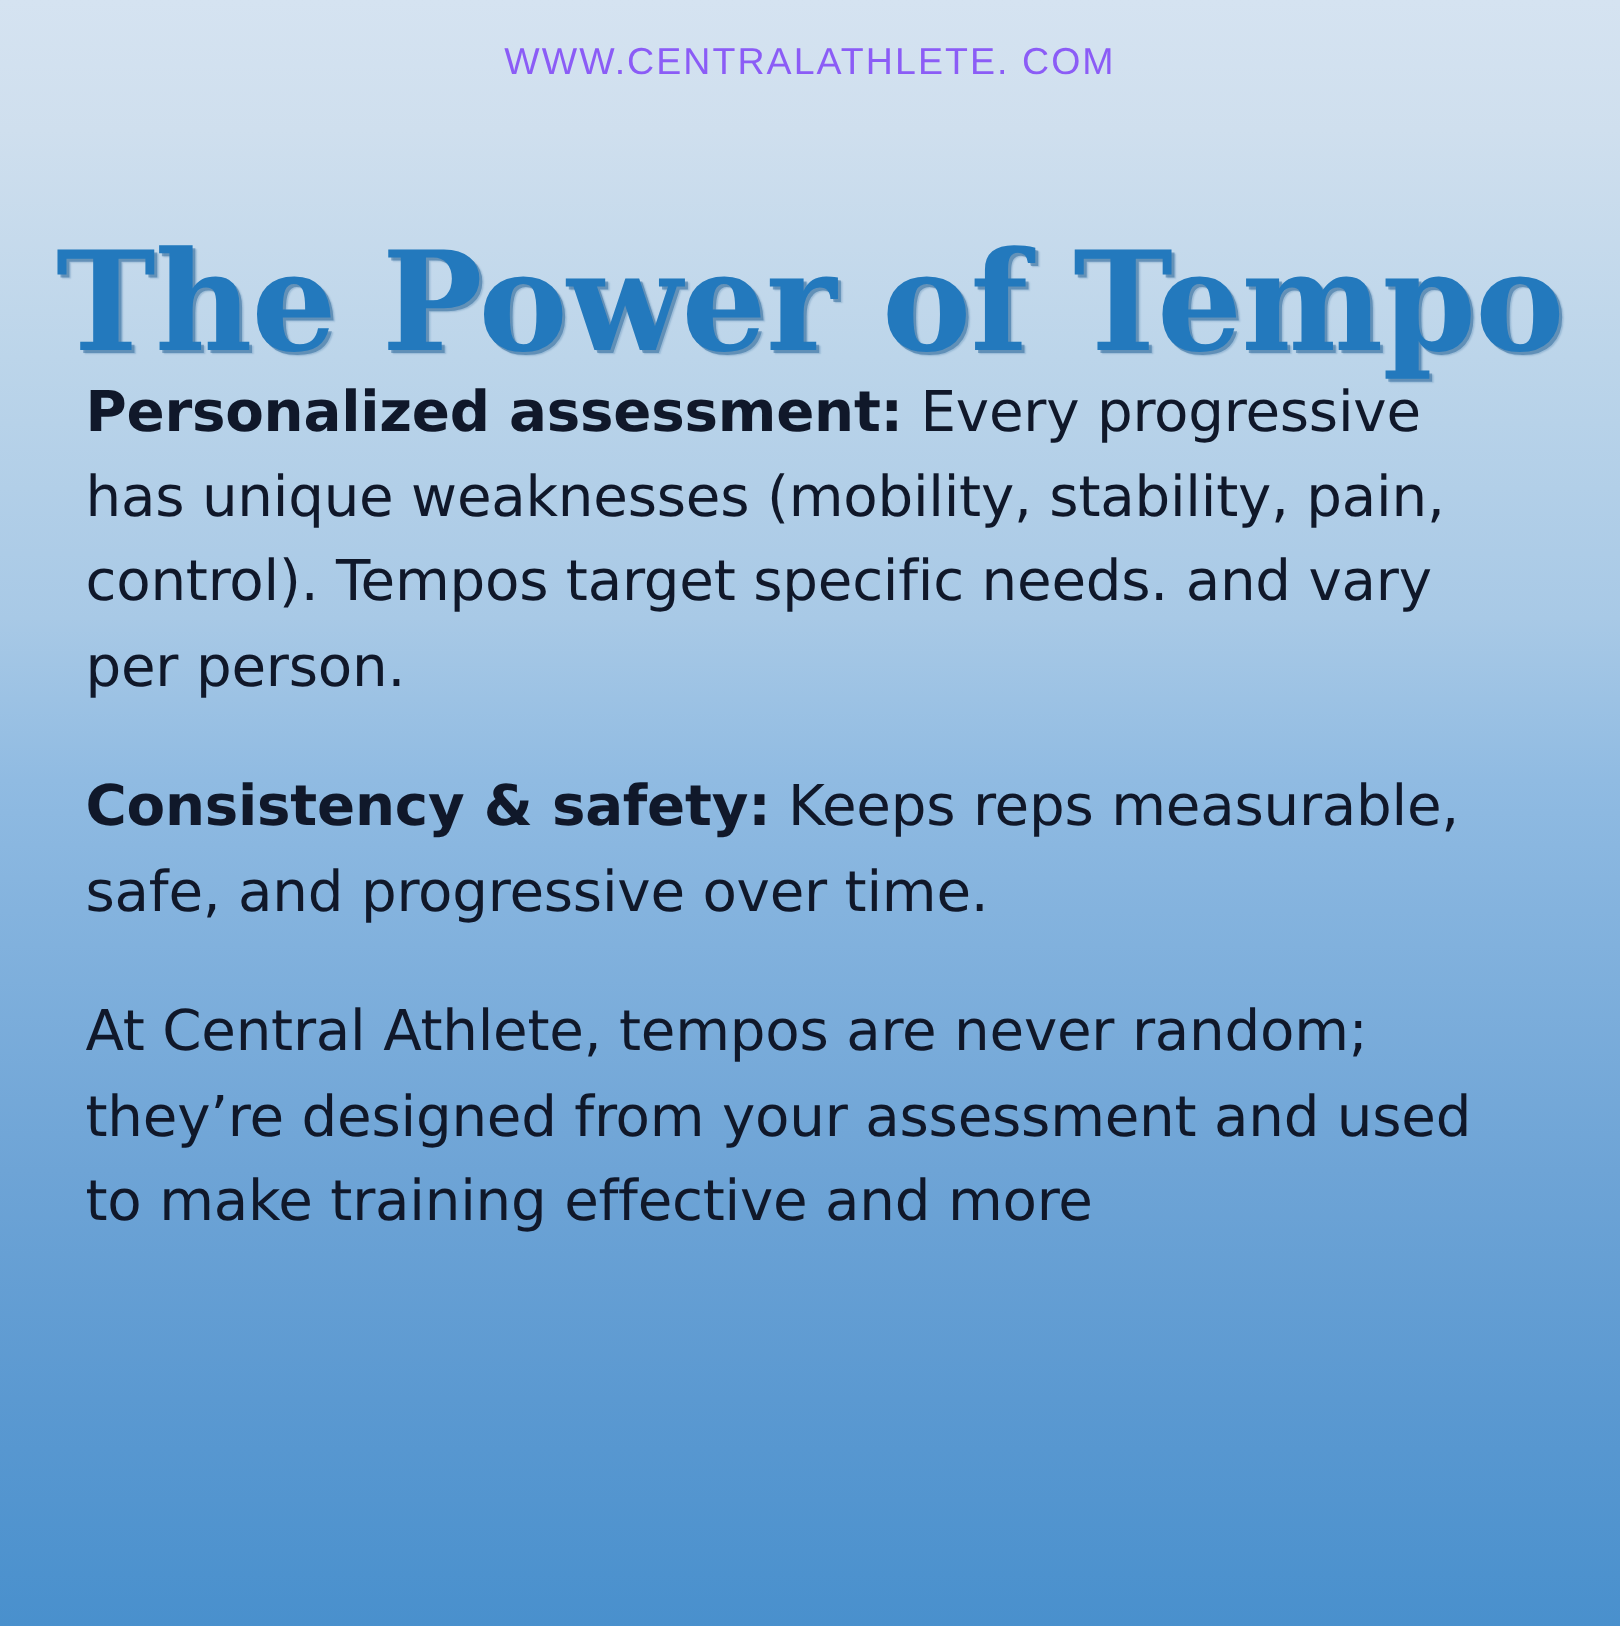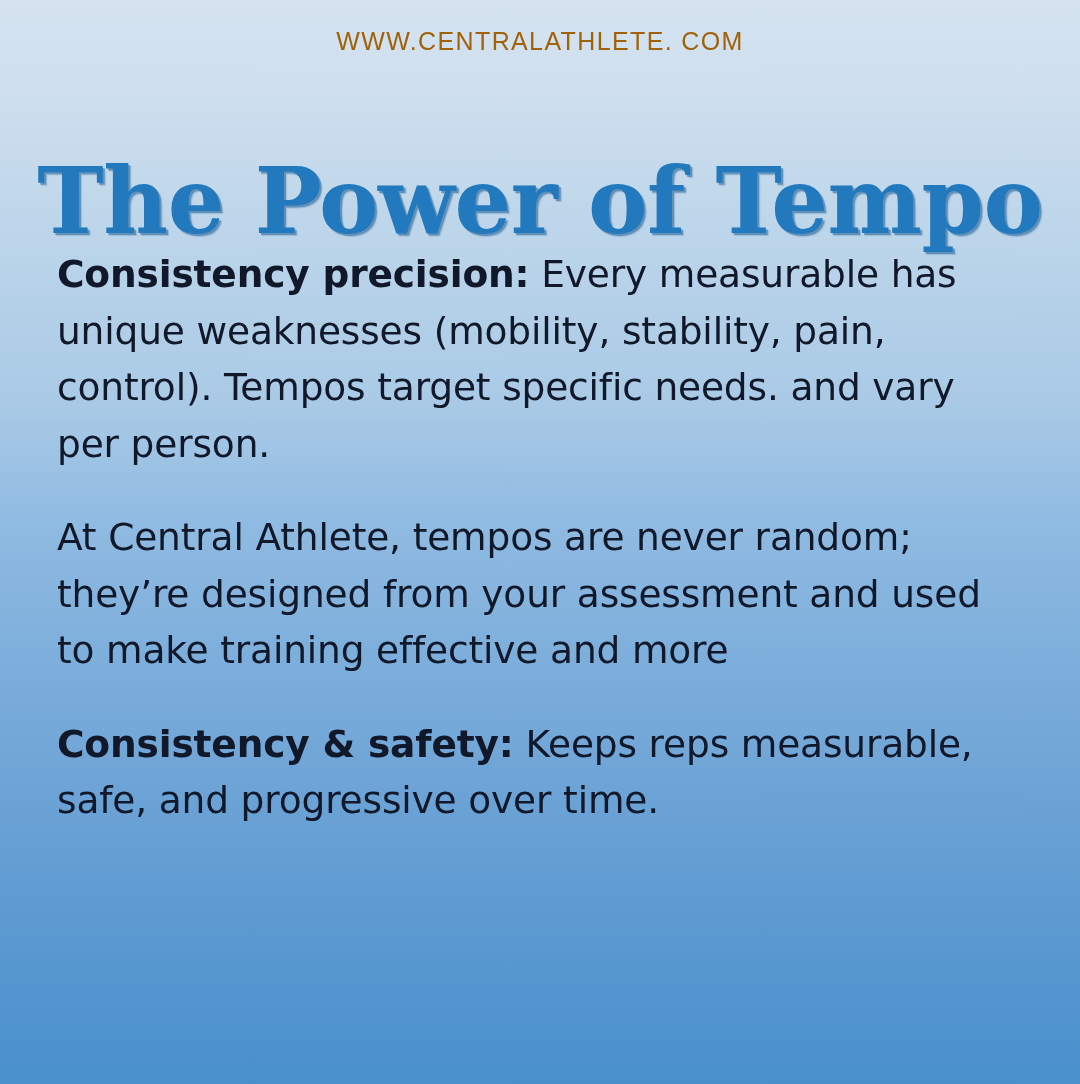--- a/index.html
+++ b/index.html
@@ -33,21 +33,21 @@
   
   .site-url {
     position: absolute;
     top: 27px;
     left: 0;
     width: 1080px;
     text-align: center;
     font-family: "Liberation Sans", sans-serif;
     font-size: 25px;
     letter-spacing: 0.055em;
-    color: #a16207;
+    color: #8b5cf6;
     font-weight: 400;
     white-space: pre;
   }
 
   
   .title {
     position: absolute;
     top: 93px;
     left: 0;
     width: 1080px;
@@ -93,27 +93,27 @@
 
 <div class="poster">
 
   <div class="site-url">WWW.CENTRALATHLETE. COM</div>
 
   <h1 class="title">The Power of Tempo</h1>
 
   <div class="body-copy">
 
     <p class="para">
-      <span class="lead">Consistency precision:</span><span> Every measurable has unique weaknesses (mobility, stability, pain, control). Tempos target specific needs. and vary per person.</span>
+      <span class="lead">Personalized assessment:</span><span> Every progressive has unique weaknesses (mobility, stability, pain, control). Tempos target specific needs. and vary per person.</span>
     </p>
 
 
     <p class="para">
-      <span class="lead"></span><span>At Central Athlete, tempos are never random; they’re designed from your assessment and used to make training effective and more</span>
+      <span class="lead">Consistency &amp; safety:</span><span> Keeps reps measurable, safe, and progressive over time.</span>
     </p>
 
     <p class="para">
-      <span class="lead">Consistency &amp; safety:</span><span> Keeps reps measurable, safe, and progressive over time.</span>
+      <span class="lead"></span><span>At Central Athlete, tempos are never random; they’re designed from your assessment and used to make training effective and more</span>
     </p>
 
   </div>
 
 </div>
 
 </body></html>

